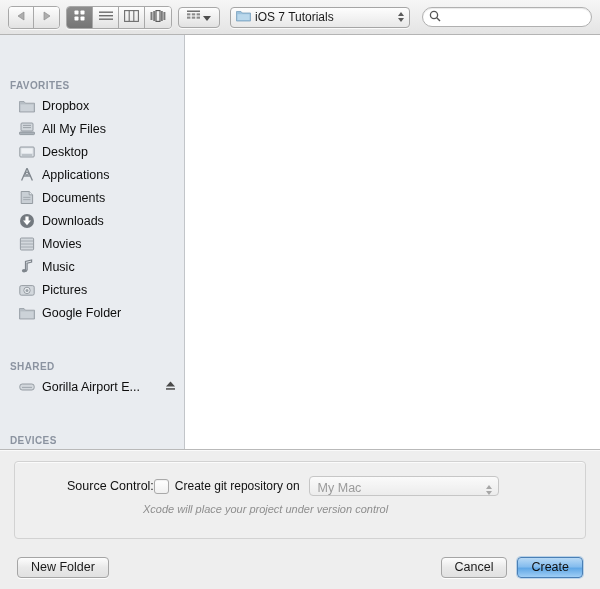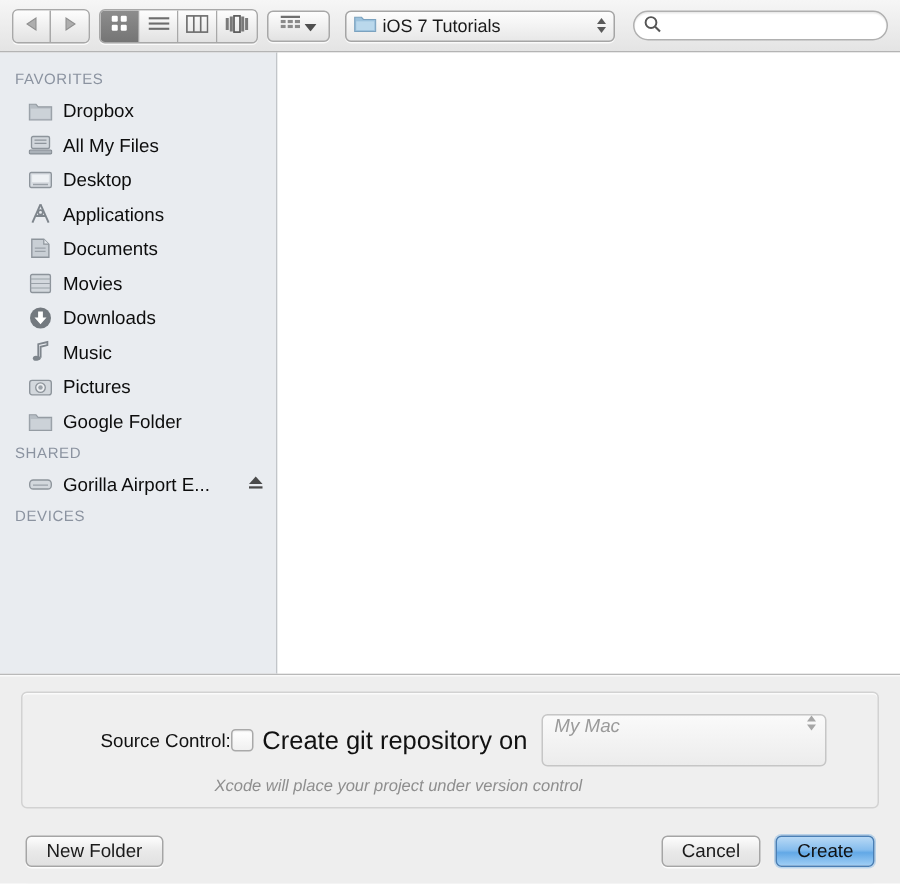--- a/index.html
+++ b/index.html
@@ -142,25 +142,26 @@
     width: 185px;
     min-width: 185px;
     background: #e9ecf0;
     border-right: 1px solid #c2c5c9;
     padding-top: 8px;
     box-sizing: border-box;
     overflow: hidden;
   }
   .sb-header {
     font-size: 10px;
-    font-weight: normal;
+    font-weight: bold;
     letter-spacing: 0.4px;
     color: #8b93a0;
     padding: 5px 0 3px 10px;
     text-transform: uppercase;
+    margin-top: 32px;
   }
   .sb-item {
     display: flex; align-items: center;
     height: 23px;
     padding: 0 8px 0 18px;
     color: #0d0d0d;
     font-size: 12.5px;
   }
   .sb-item .sb-icon {
     width: 17px; height: 17px;
@@ -209,37 +210,36 @@
   .checkbox {
     width: 13px; height: 13px;
     border: 1px solid #a9a9a9;
     border-radius: 3px;
     background: linear-gradient(to bottom, #ffffff 0%, #f0f0f0 100%);
     box-shadow: inset 0 1px 1px rgba(0,0,0,0.06);
     margin-right: 6px;
     flex: 0 0 13px;
   }
   .cb-text {
-    font-size: 17px;
+    font-size: 12px;
     color: #111;
     margin-right: 9px;
     white-space: nowrap;
   }
   .popup-disabled {
-    display: flex; align-items: flex-start;
+    display: flex; align-items: flex-end;
     width: 190px;
-    height: 35px;
+    height: 20px;
     border: 1px solid #c6c6c6;
     border-radius: 4px;
     background: linear-gradient(to bottom, #fafafa 0%, #ececec 100%);
     padding: 0 4px 0 8px;
     box-sizing: border-box;
     color: #9a9a9a;
     font-size: 12.5px;
-    font-style: italic;
   }
   .popup-disabled .pd-label { flex: 1; white-space: nowrap; overflow: hidden; }
   .hint {
     font-size: 11px;
     color: #8e8e8e;
     padding-left: 118px;
     padding-top: 7px;
     font-style: italic;
   }
 
@@ -442,38 +442,38 @@
             <path d="M10.2 1.5 L10.2 4.8 L13.6 4.8" fill="#e5e9ed" stroke="#8d949b" stroke-width="0.8"></path>
             <line x1="4.2" y1="7.4" x2="11.4" y2="7.4" stroke="#9aa1a8" stroke-width="0.8"></line>
             <line x1="4.2" y1="9.6" x2="11.4" y2="9.6" stroke="#9aa1a8" stroke-width="0.8"></line>
           </svg>
         </span>
         <span class="sb-label">Documents</span>
       </div>
 
       <div class="sb-item">
         <span class="sb-icon">
+          <svg width="16" height="16" viewBox="0 0 16 16">
+            <circle cx="8" cy="8" r="7" fill="#73797f"></circle>
+            <polygon points="8,12.2 4,7.6 6.4,7.6 6.4,3.6 9.6,3.6 9.6,7.6 12,7.6" fill="#ffffff"></polygon>
+          </svg>
+        </span>
+        <span class="sb-label">Downloads</span>
+      </div>
+
+      <div class="sb-item">
+        <span class="sb-icon">
           <svg width="16" height="14" viewBox="0 0 16 14">
             <rect x="1.4" y="1" width="13.2" height="12" rx="1" fill="#d3d8dd" stroke="#8d949b" stroke-width="0.9"></rect>
             <line x1="1.4" y1="4" x2="14.6" y2="4" stroke="#9aa1a8" stroke-width="0.8"></line>
             <line x1="1.4" y1="7" x2="14.6" y2="7" stroke="#9aa1a8" stroke-width="0.8"></line>
             <line x1="1.4" y1="10" x2="14.6" y2="10" stroke="#9aa1a8" stroke-width="0.8"></line>
           </svg>
         </span>
         <span class="sb-label">Movies</span>
-      </div>
-
-      <div class="sb-item">
-        <span class="sb-icon">
-          <svg width="16" height="16" viewBox="0 0 16 16">
-            <circle cx="8" cy="8" r="7" fill="#73797f"></circle>
-            <polygon points="8,12.2 4,7.6 6.4,7.6 6.4,3.6 9.6,3.6 9.6,7.6 12,7.6" fill="#ffffff"></polygon>
-          </svg>
-        </span>
-        <span class="sb-label">Downloads</span>
       </div>
 
       <div class="sb-item">
         <span class="sb-icon">
           <svg width="14" height="15" viewBox="0 0 14 15">
             <path d="M5.5 11.5 L5.5 2.4 L11.6 1 L11.6 3 L7.1 4.2 L7.1 11.5" fill="none" stroke="#7e858c" stroke-width="1.2"></path>
             <ellipse cx="4" cy="11.8" rx="2.1" ry="1.7" fill="#7e858c"></ellipse>
             <ellipse cx="5.6" cy="11.8" rx="1.5" ry="1.3" fill="#7e858c"></ellipse>
           </svg>
         </span>

